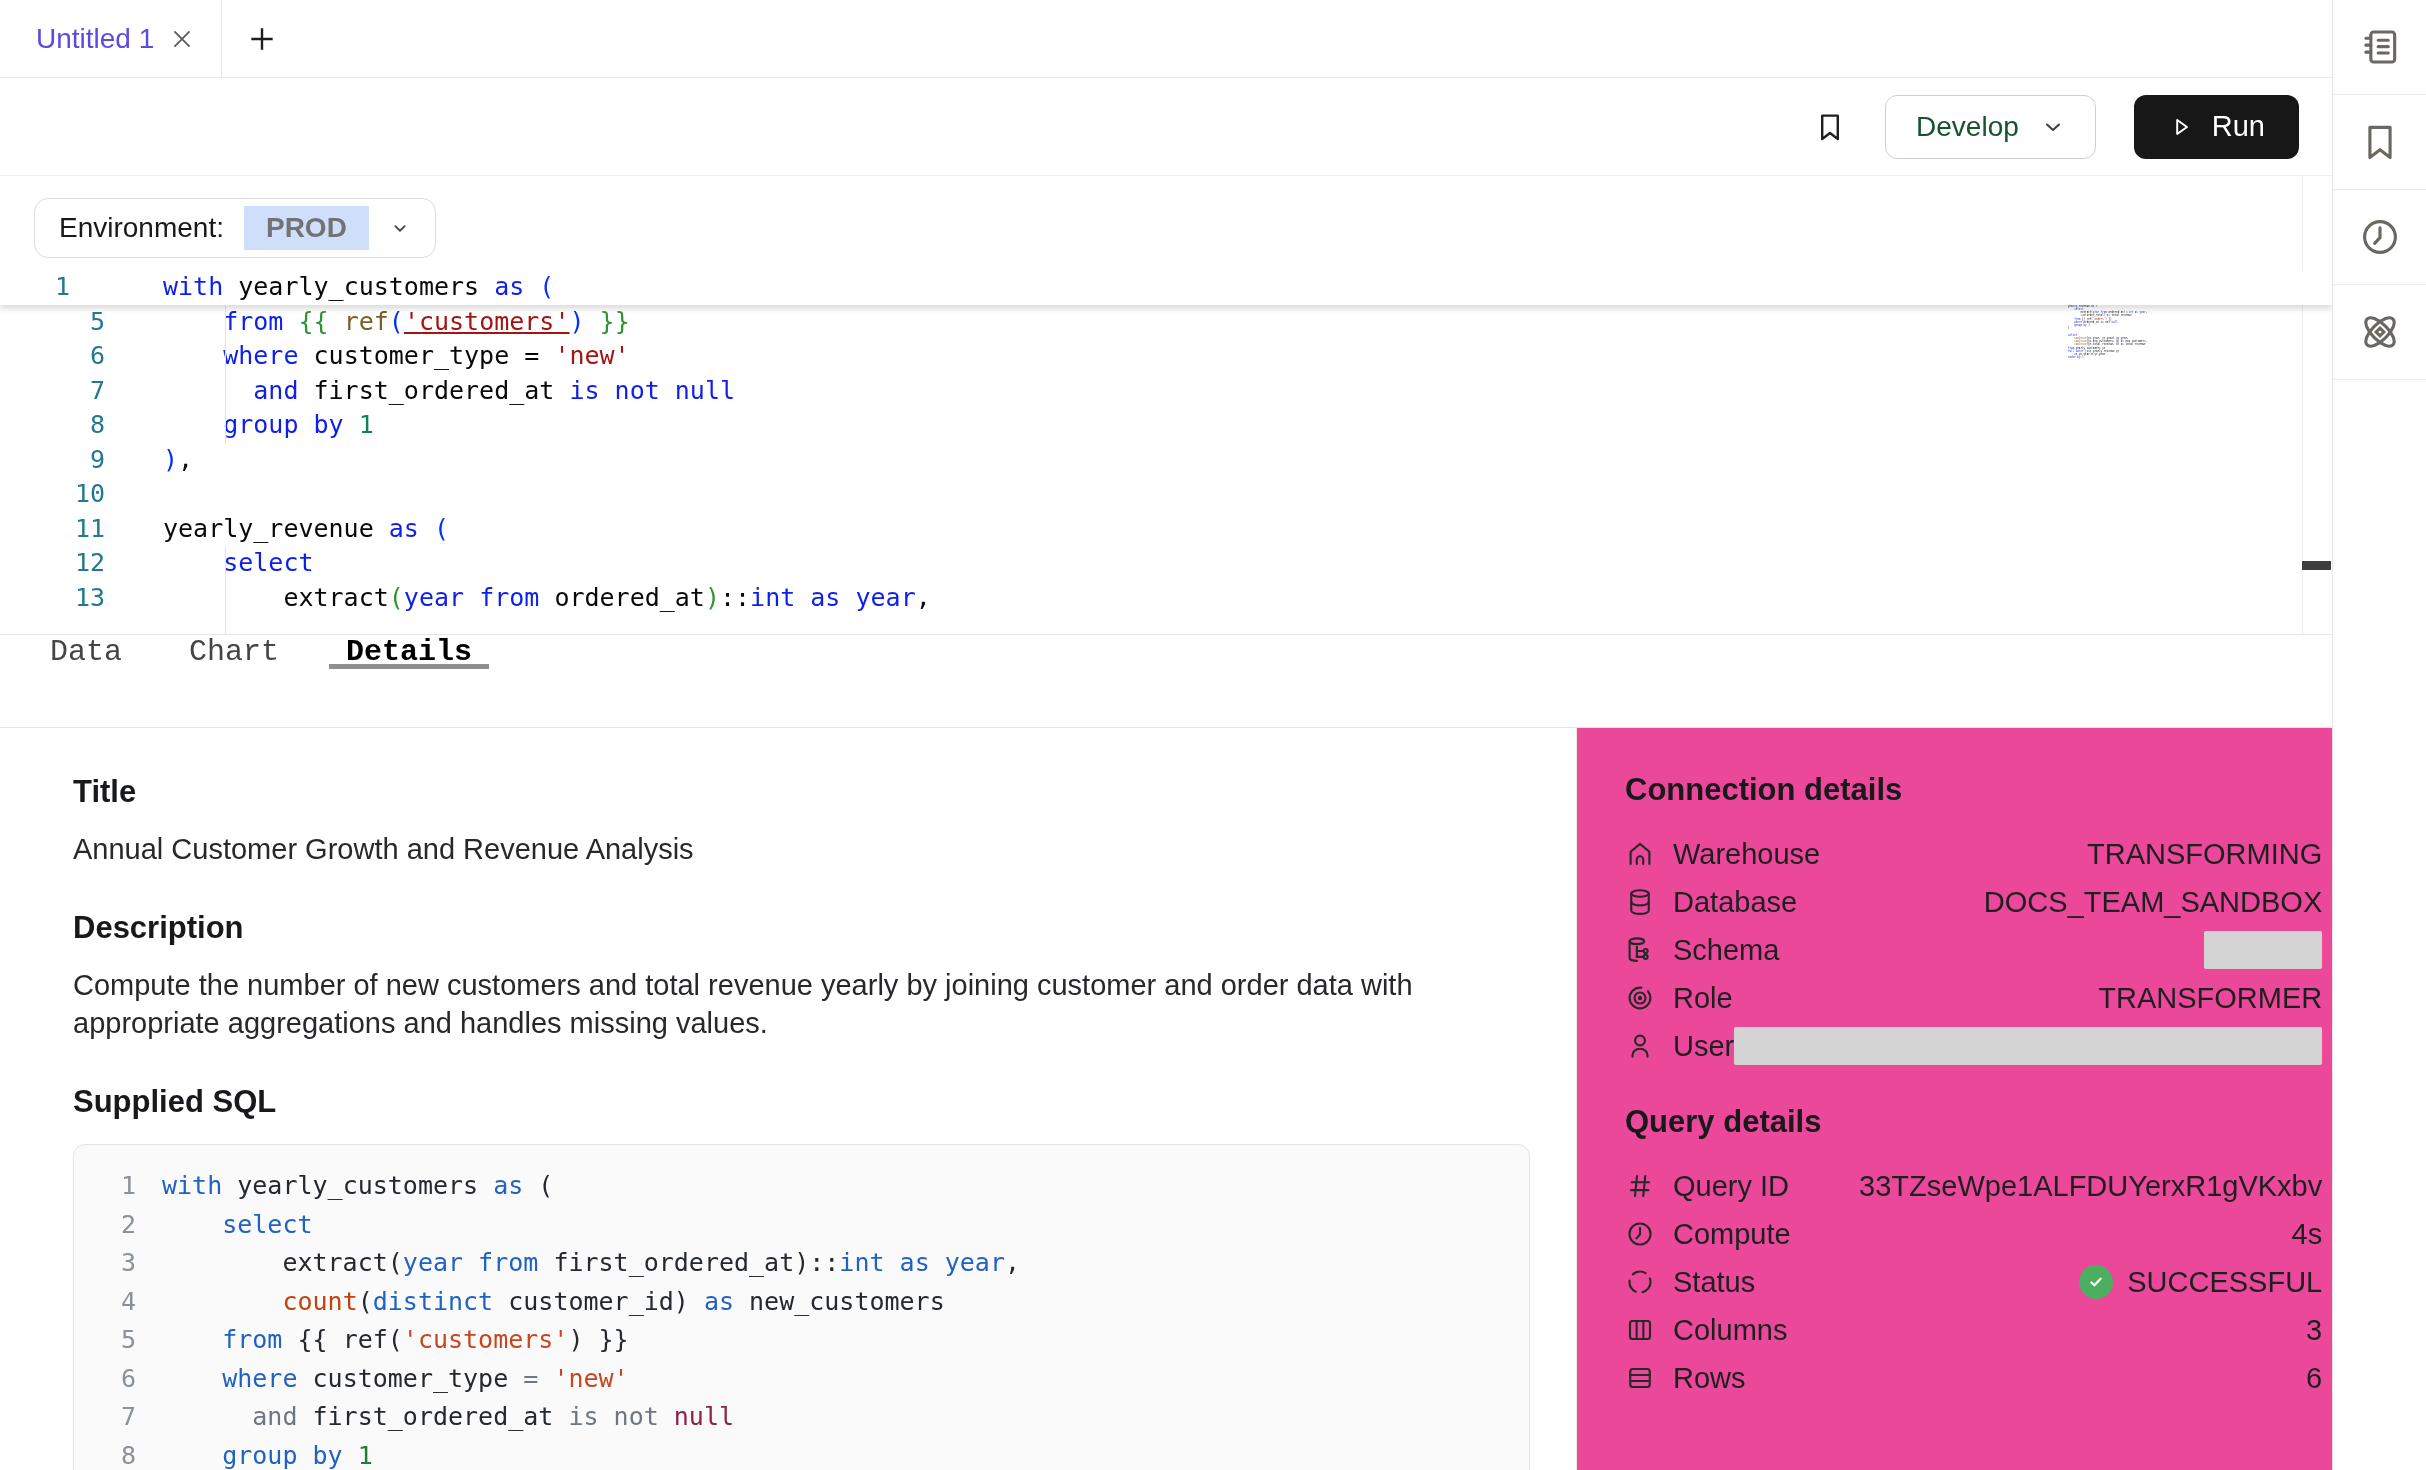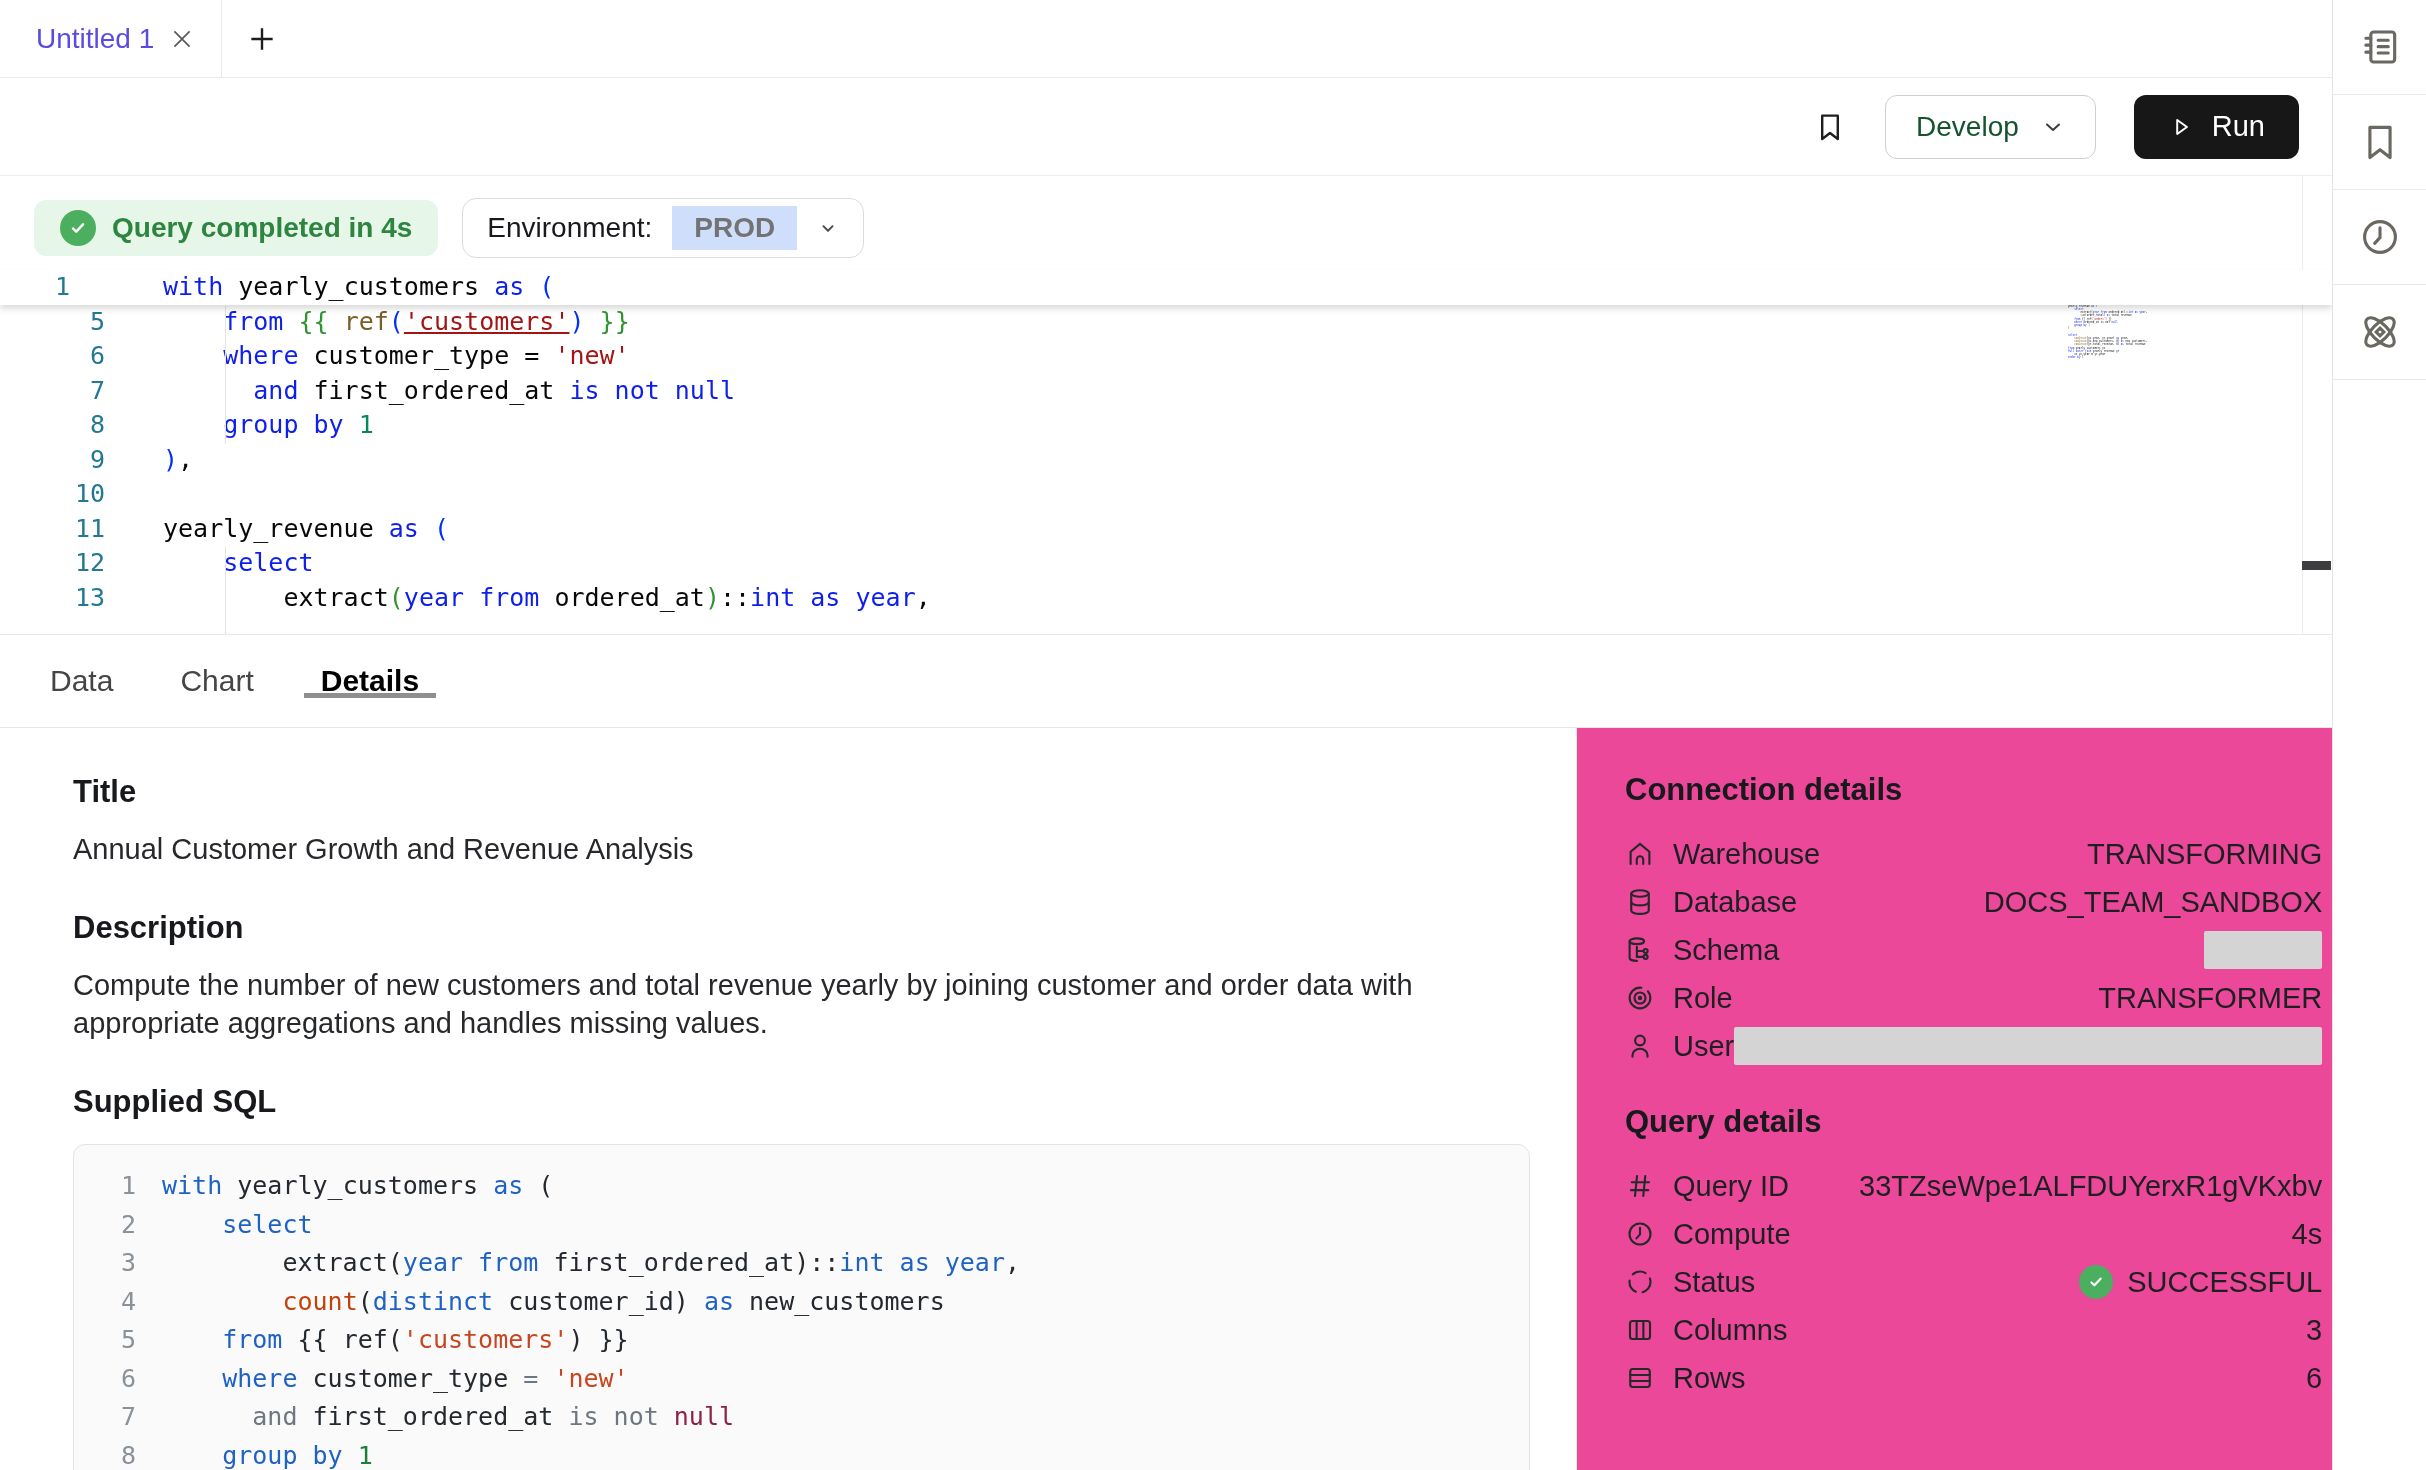--- a/index.html
+++ b/index.html
@@ -58,21 +58,21 @@
   .edtheme .t-strlink{color:#a31515;text-decoration:underline} .edtheme .t-num{color:#098658}
   .edtheme .t-fn{color:#795e26} .edtheme .t-br1{color:#0431fa} .edtheme .t-br2{color:#319331}
   .edtheme .t-op{color:#050505} .edtheme .t-nul{color:#0e1fe9}
 
   
   .sqltheme .t-kw{color:#1f62c4} .sqltheme .t-pl{color:#24292f} .sqltheme .t-str{color:#c7461f}
   .sqltheme .t-num{color:#1a7f37} .sqltheme .t-fn{color:#c2410c} .sqltheme .t-op{color:#6e7781}
   .sqltheme .t-nul{color:#8f2047}
 
   
-  .results-tabs { height:93px; border-bottom:1px solid #e6e6e6; display:flex; align-items:center; padding-left:33px; }
+  .results-tabs { height:93px; border-bottom:1px solid #e6e6e6; display:flex; align-items:flex-start; padding-left:33px;font-family:Liberation Mono, monospace; }
   .rtab { position:relative; display:flex; align-items:center; padding:0 17px; margin-right:33px; font-size:30px; color:#454545; cursor:pointer; }
   .rtab.active { color:#000000; font-weight:700; }
   .rtab.active::after { content:""; position:absolute; left:0; right:0; bottom:0; height:5px; background:#8f8f8f; }
 
   
   .details-row { display:flex; height:742px;margin-left:23px; }
   .details-left { width:1553px; padding:46px 48px 0 50px; }
   .sec-h { font-size:31px; font-weight:700; color:#17191c; margin-bottom:20px; }
   .sec-p { font-size:29px; color:#26282b; line-height:38px; margin-bottom:42px; max-width:1390px; }
   .sql-box { width:1457px; height:1100px; background:#fafafa; border:1px solid #e4e4e4; border-radius:12px; padding:22px 0 0 24px; font-family:"DejaVu Sans Mono", monospace; font-size:25px; overflow:hidden; }
@@ -125,28 +125,20 @@
       <button class="run-btn">
         <svg viewBox="0 0 24 24" fill="none" stroke="#ffffff" stroke-width="1.8" stroke-linejoin="round">
             <path d="M8.5 5.5L17.5 12l-9 6.5z"></path>
           </svg>
         <span>Run</span>
       </button>
     </div>
 
     <div class="editor-section">
       <div class="status-row">
-        <div class="query-status-pill">
-          <span class="check-circle">
-            <svg viewBox="0 0 24 24" fill="none" stroke="#ffffff" stroke-width="2.6" stroke-linecap="round" stroke-linejoin="round">
-                <path d="M6.5 12.5l3.6 3.5 7.4-8"></path>
-              </svg>
-          </span>
-          <span>Query completed in 4s</span>
-        </div>
         <div class="env-select">
           <span class="env-label">Environment:</span>
           <span class="env-pill">PROD</span>
           <svg viewBox="0 0 24 24" fill="none" stroke="currentColor" stroke-width="2.1" stroke-linecap="round" stroke-linejoin="round">
               <path d="M7 10l5 5 5-5"></path>
             </svg>
         </div>
       </div>
 
       <div class="code-area edtheme">

